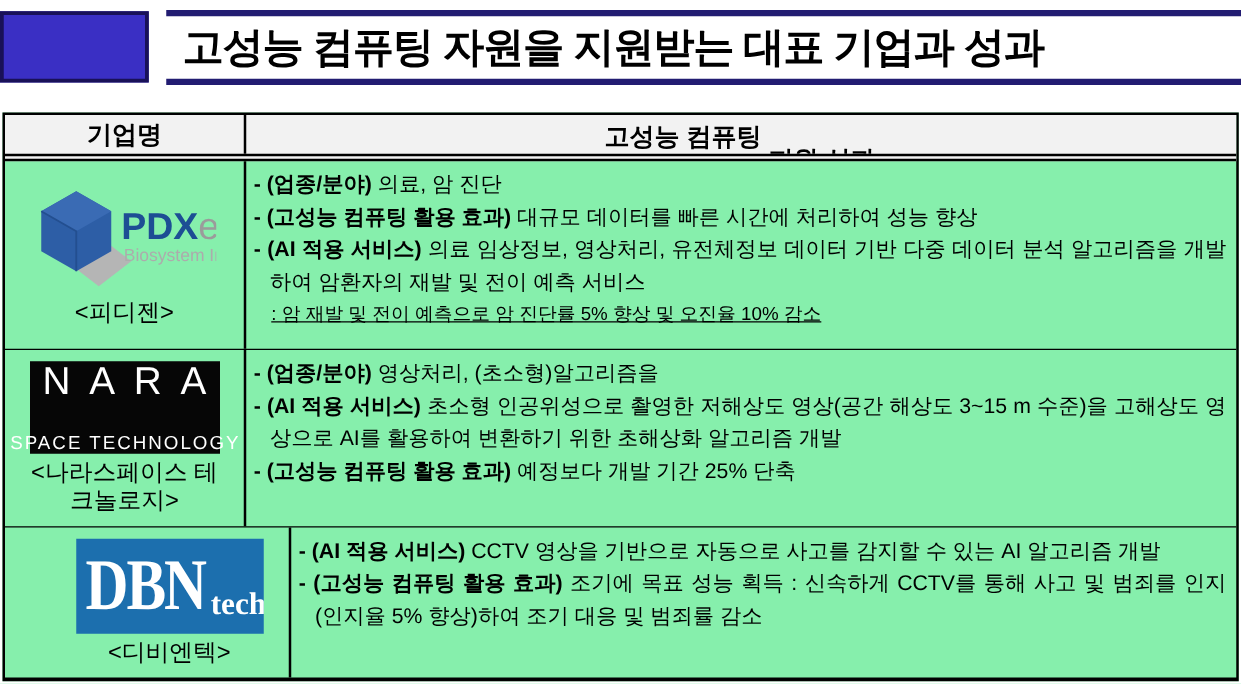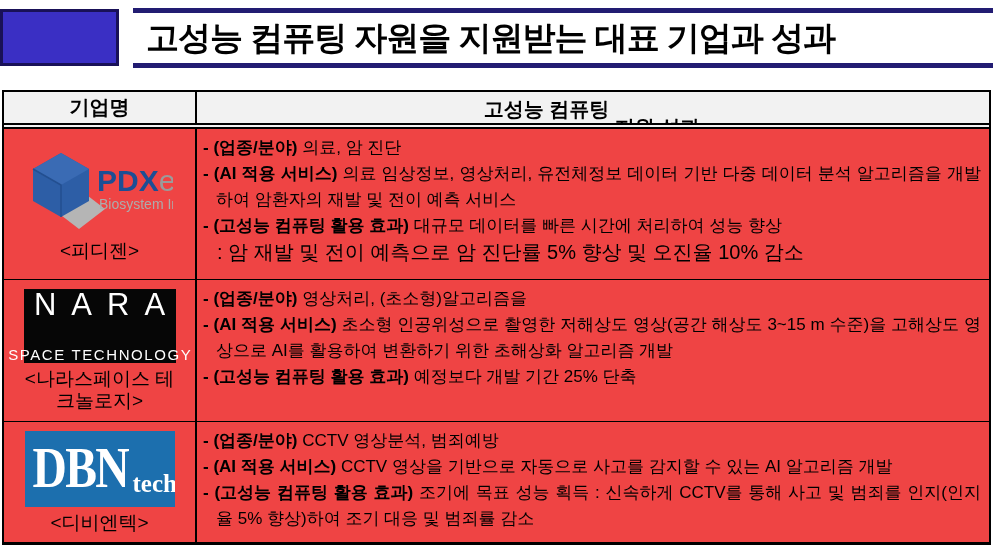--- a/index.html
+++ b/index.html
@@ -18,47 +18,47 @@
     position:absolute;left:133px;right:0;top:0;height:60px;box-sizing:border-box;
     border-top:5px solid #221C72;border-bottom:5px solid #221C72;
     display:flex;align-items:center;padding-left:13px;
   }
   .title-text{font-size:33px;font-weight:bold;letter-spacing:-1px;white-space:nowrap;}
 
   
   .grid{
     position:absolute;left:2px;top:90px;width:989px;height:455px;box-sizing:border-box;
     border:2px solid #000;border-bottom-width:3px;
-    display:flex;flex-direction:column;background:#ef4444;
+    display:flex;flex-direction:column;background:#86efac;
   }
   .trow{display:flex;flex-direction:row;box-sizing:border-box;min-height:0;}
   .thead{flex:0 0 37px;background:#F2F2F2;border-bottom:6px double #000;}
   .r1{flex:0 0 151px;border-bottom:1.5px solid #000;}
   .r2{flex:0 0 142px;border-bottom:1.5px solid #000;}
-  .r3{flex:1 1 auto;}
+  .r3{flex:1 1 auto;padding-left:36px;}
   .c-company{
     flex:0 0 193px;border-right:2px solid #000;box-sizing:border-box;
     display:flex;flex-direction:column;align-items:center;justify-content:center;
     text-align:center;min-height:0;
   }
   .c-results{flex:1 1 auto;box-sizing:border-box;padding:6px 8px 2px 6px;overflow:hidden;min-height:0;}
   .thead .c-company,.thead .c-results{justify-content:center;align-items:center;display:flex;flex-direction:row;}
   .head-label{font-size:20px;font-weight:bold;white-space:pre;}
   .squiggle{
     text-decoration:underline;text-decoration-style:wavy;
     text-decoration-color:#D9480F;text-decoration-thickness:1.5px;text-underline-offset:4px;margin-top:35px;
   }
 
   
   .bullet{
     margin:0;padding-left:13px;text-indent:-13px;
     font-size:17px;line-height:26px;text-align:justify;
   }
   .bullet .dash,.bullet .blabel{font-weight:bold;}
-  .note{margin:0;padding-left:14px;font-size:20px;line-height:26px;}
+  .note{margin:0;padding-left:14px;font-size:15px;line-height:26px;text-decoration:underline;}
 
   
   .caption{font-size:19px;line-height:22px;margin-top:5px;max-width:160px;}
   .pdx-wrap{width:146px;height:88px;}
   .nara-logo{
     width:152px;height:74px;background:#060606;color:#fff;
     display:flex;flex-direction:column;align-items:center;justify-content:space-between;
   }
   .nara-line1{font-size:31px;line-height:32px;font-weight:normal;letter-spacing:15px;text-indent:15px;white-space:nowrap;}
   .nara-line2{font-size:15px;line-height:17px;letter-spacing:1.6px;text-indent:1.6px;white-space:nowrap;}
@@ -113,27 +113,27 @@
       <div class="caption">&lt;피디젠&gt;</div>
     </div>
     <div class="c-results">
       <p class="bullet">
         <span class="dash">-</span>
         <span class="blabel">(업종/분야)</span>
         <span class="btext">의료, 암 진단</span>
       </p>
       <p class="bullet">
         <span class="dash">-</span>
-        <span class="blabel">(AI 적용 서비스)</span>
-        <span class="btext">의료 임상정보, 영상처리, 유전체정보 데이터 기반 다중 데이터 분석 알고리즘을 개발하여 암환자의 재발 및 전이 예측 서비스</span>
+        <span class="blabel">(고성능 컴퓨팅 활용 효과)</span>
+        <span class="btext">대규모 데이터를 빠른 시간에 처리하여 성능 향상</span>
       </p>
       <p class="bullet">
         <span class="dash">-</span>
-        <span class="blabel">(고성능 컴퓨팅 활용 효과)</span>
-        <span class="btext">대규모 데이터를 빠른 시간에 처리하여 성능 향상</span>
+        <span class="blabel">(AI 적용 서비스)</span>
+        <span class="btext">의료 임상정보, 영상처리, 유전체정보 데이터 기반 다중 데이터 분석 알고리즘을 개발하여 암환자의 재발 및 전이 예측 서비스</span>
       </p>
       <p class="note">: 암 재발 및 전이 예측으로 암 진단률 5% 향상 및 오진율 10% 감소</p>
     </div>
   </div>
 
   <div class="trow r2">
     <div class="c-company">
       <div class="nara-logo">
         <div class="nara-line1">NARA</div>
         <div class="nara-line2">SPACE TECHNOLOGY</div>
@@ -163,25 +163,20 @@
     <div class="c-company">
       <div class="dbn-logo">
         <span class="dbn-main">DBN</span>
         <span class="dbn-tech">tech</span>
       </div>
       <div class="caption">&lt;디비엔텍&gt;</div>
     </div>
     <div class="c-results">
       <p class="bullet">
         <span class="dash">-</span>
-        <span class="blabel">(업종/분야)</span>
-        <span class="btext">CCTV 영상분석, 범죄예방</span>
-      </p>
-      <p class="bullet">
-        <span class="dash">-</span>
         <span class="blabel">(AI 적용 서비스)</span>
         <span class="btext">CCTV 영상을 기반으로 자동으로 사고를 감지할 수 있는 AI 알고리즘 개발</span>
       </p>
       <p class="bullet">
         <span class="dash">-</span>
         <span class="blabel">(고성능 컴퓨팅 활용 효과)</span>
         <span class="btext">조기에 목표 성능 획득 : 신속하게 CCTV를 통해 사고 및 범죄를 인지(인지율 5% 향상)하여 조기 대응 및 범죄률 감소</span>
       </p>
     </div>
   </div>

